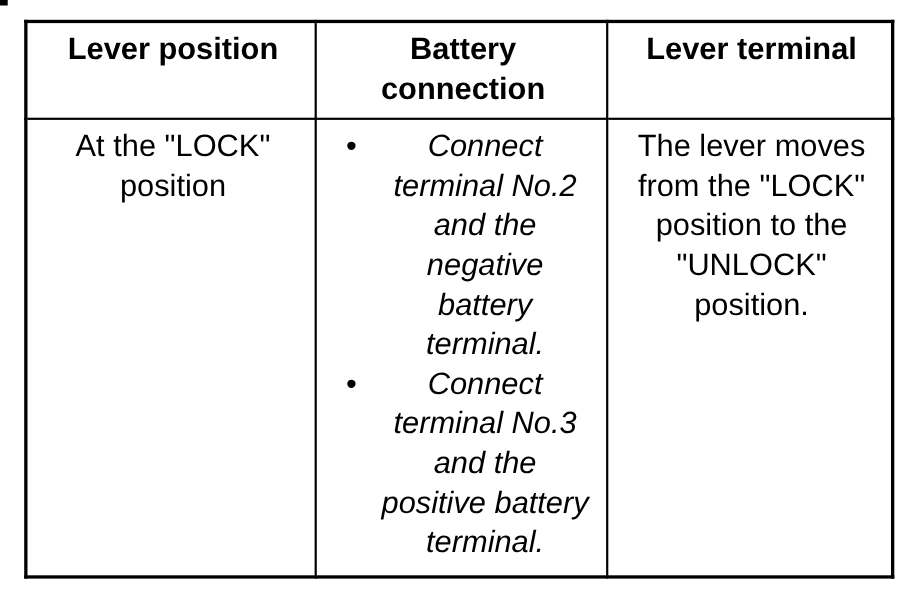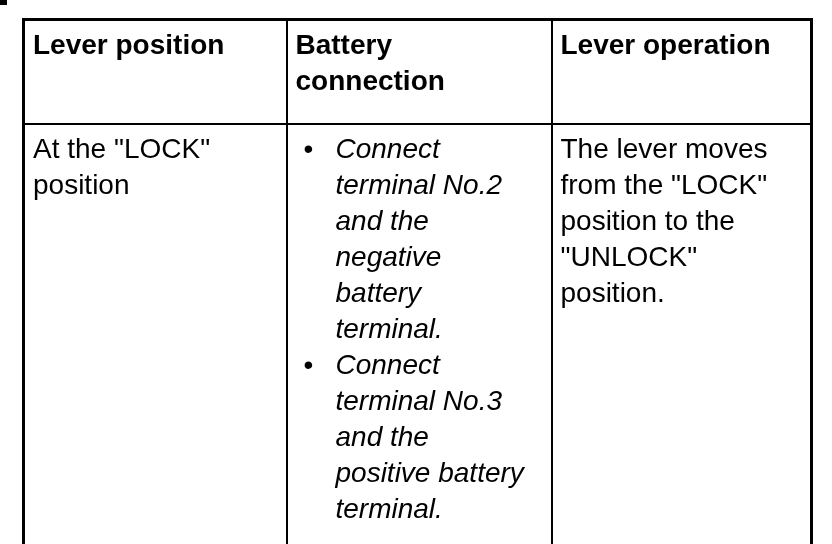--- a/index.html
+++ b/index.html
@@ -31,22 +31,22 @@
     width: 788px;
     border-collapse: collapse;
     table-layout: fixed;
     border: 3px solid #000000;
     background: #ffffff;
   }
   table.spec-table th,
   table.spec-table td {
     border: 2px solid #000000;
     vertical-align: top;
-    text-align: left;
-    padding: 6px 4px 16px 8px;
+    text-align: center;
+    padding: 6px 4px 0 8px;
     font-size: 28px;
     line-height: 36px;
     color: #000000;
     overflow: hidden;
   }
   table.spec-table th {
     height: 80px;
     font-weight: 700;
   }
   table.spec-table td.body-cell {
@@ -88,21 +88,21 @@
     <thead>
       <tr>
         <th>
           <span class="celltext">Lever position</span>
         </th>
         <th>
           <span class="celltext">Battery
 connection</span>
         </th>
         <th>
-          <span class="celltext">Lever operation</span>
+          <span class="celltext">Lever terminal</span>
         </th>
       </tr>
     </thead>
     <tbody>
       <tr>
         <td class="body-cell">
           <span class="celltext">At the "LOCK"
 position</span>
         </td>
         <td class="body-cell">

